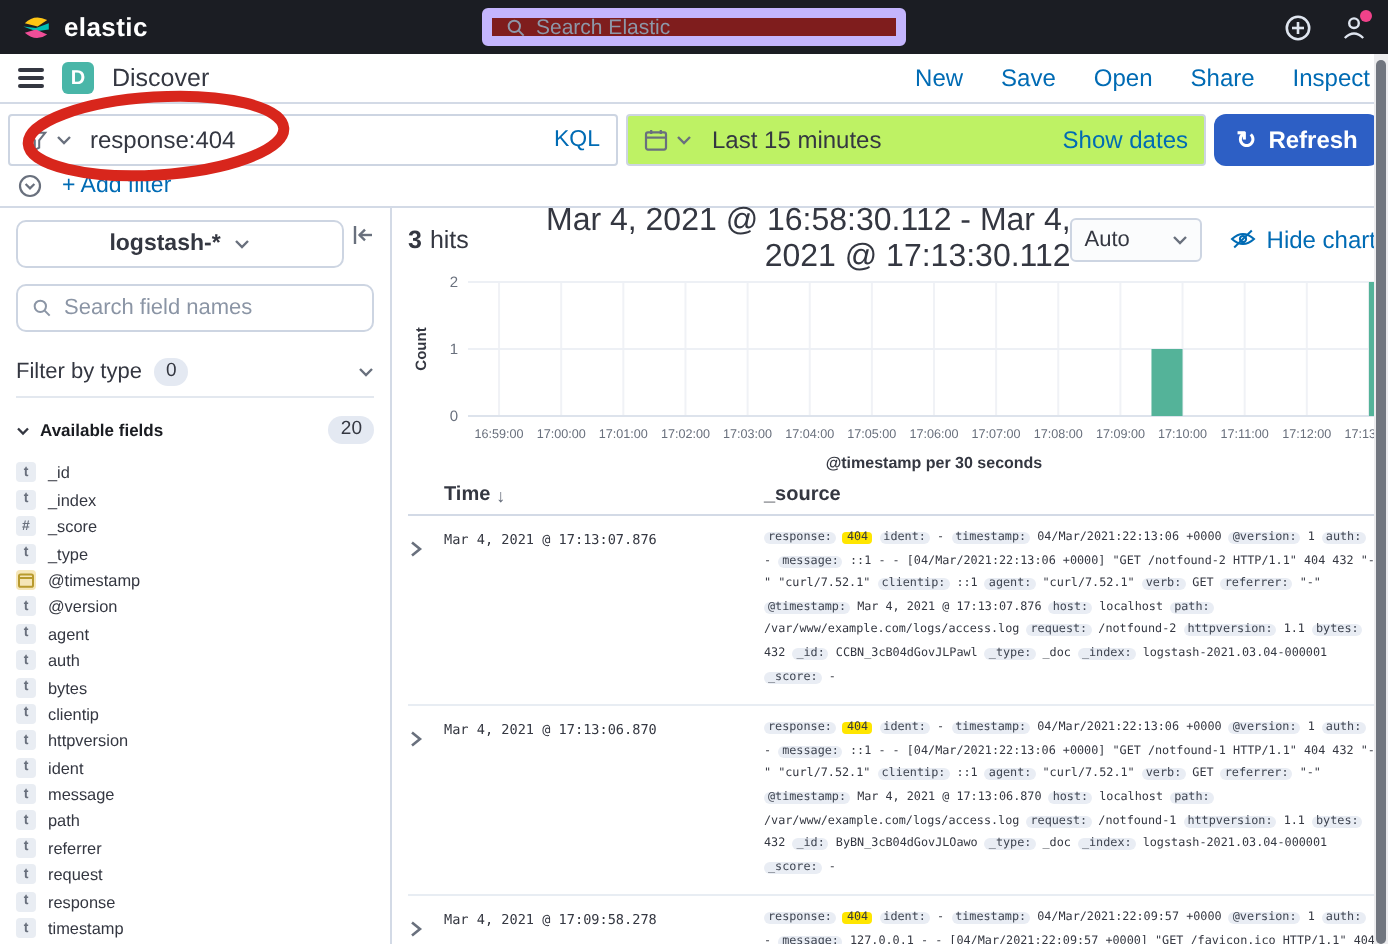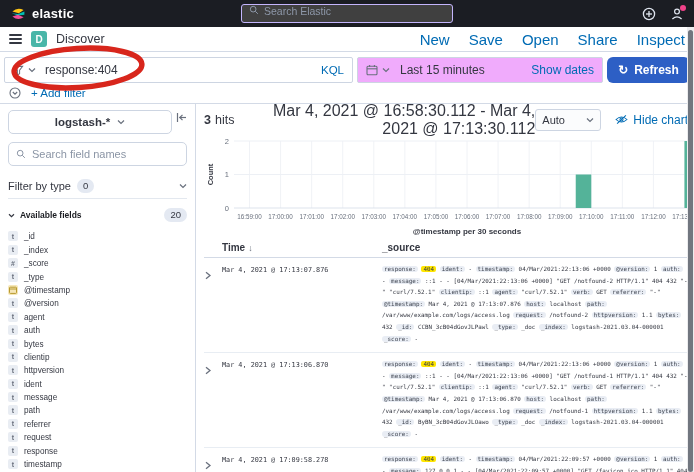--- a/index.html
+++ b/index.html
@@ -7,39 +7,39 @@
   body { font-family:"Liberation Sans", sans-serif; }
   .screen {
     position:relative; width:694px; height:472px; background:#fff;
     overflow:hidden; margin:0 auto; display:flex; flex-direction:column;
   }
   
   .topbar { height:27px; background:var(--topbar-bg,#1b1d23); display:flex; align-items:center; padding:0 10px; position:relative; flex:0 0 auto; }
   .brand { display:flex; align-items:center; gap:6px; }
   .brand-name { color:#fff; font-size:13px; font-weight:600; letter-spacing:.2px; }
   .global-search { position:absolute; left:50%; transform:translateX(-50%); top:4px; width:212px; height:19px;
-    background:#404040; border:1px solid #c4b5fd; border-radius:3px; display:flex; align-items:flex-start; gap:5px; padding:0 7px; color:#8d97a8; font-size:10.5px; }
+    background:#7f1d1d; border:5px solid #c4b5fd; border-radius:3px; display:flex; align-items:center; gap:5px; padding:0 7px; color:#8d97a8; font-size:10.5px; }
   .topbar-right { margin-left:auto; display:flex; align-items:center; gap:14px; color:#dfe5ef; }
   .avatar-wrap { position:relative; display:flex; }
   .avatar-dot { position:absolute; top:-2px; right:-2px; width:6px; height:6px; border-radius:50%; background:#f0428a; }
   
   .navbar { height:25px; border-bottom:1px solid #d3dae6; display:flex; align-items:center; gap:9px; padding:0 9px; background:#fff; flex:0 0 auto; }
   .hamburger { display:flex; flex-direction:column; gap:2.5px; width:13px; cursor:pointer; }
   .hamburger i { height:1.6px; background:#343741; border-radius:1px; }
   .app-badge { width:16px; height:16px; border-radius:3px; background:var(--badge-teal,#49b6a8); color:#fff; font-size:10px; font-weight:700; display:flex; align-items:center; justify-content:center; }
   .app-title { font-size:12.5px; color:#343741; }
   .nav-actions { margin-left:auto; display:flex; gap:19px; }
-  .nav-actions a { color:var(--accent,#006BB4); font-size:15px; text-decoration:none; cursor:pointer; }
+  .nav-actions a { color:var(--accent,#006BB4); font-size:12px; text-decoration:none; cursor:pointer; }
   
   .query-section { background:#fff; border-bottom:1px solid #d3dae6; flex:0 0 auto; }
   .querybar { display:flex; align-items:center; gap:4px; padding:5px 4px 3px 4px; }
   .query-input { flex:1; height:26px; border:1px solid #cdd5e2; border-radius:2px; background:#fff; display:flex; align-items:center; padding:0 8px; gap:4px; }
   .query-text { font-size:12px; color:#343741; margin-left:5px; flex:1; }
   .kql { font-size:11.5px; color:var(--accent,#006BB4); }
-  .datepicker { width:246px; height:26px; border:1px solid #cdd5e2; border-radius:2px; background:#f0abfc; display:flex; align-items:center; padding:0 8px; gap:4px; flex:0 0 auto; }
+  .datepicker { width:290px; height:26px; border:1px solid #cdd5e2; border-radius:2px; background:#bef264; display:flex; align-items:center; padding:0 8px; gap:4px; flex:0 0 auto; }
   .dp-time { font-size:12px; color:#343741; margin-left:6px; }
   .show-dates { margin-left:auto; font-size:12px; color:var(--accent,#006BB4); cursor:pointer; }
   .refresh-btn { width:83px; height:26px; border:none; border-radius:6px; background:var(--refresh,#2d5fc5); color:#fff; font-size:12px; font-weight:600; display:flex; align-items:center; justify-content:center; gap:6px; cursor:pointer; font-family:inherit; flex:0 0 auto; }
   .refresh-glyph { font-size:12px; line-height:1; }
   .filter-row { display:flex; align-items:center; gap:10px; padding:1px 9px 4px 9px; }
   .add-filter { font-size:11.5px; color:var(--accent,#006BB4); cursor:pointer; }
   
   .content { flex:1; display:flex; min-height:0; }
   .sidebar { width:196px; flex:0 0 auto; border-right:1px solid #d3dae6; padding:6px 8px; overflow:hidden; background:#fff; }
   .index-row { display:flex; align-items:flex-start; gap:4px; }

